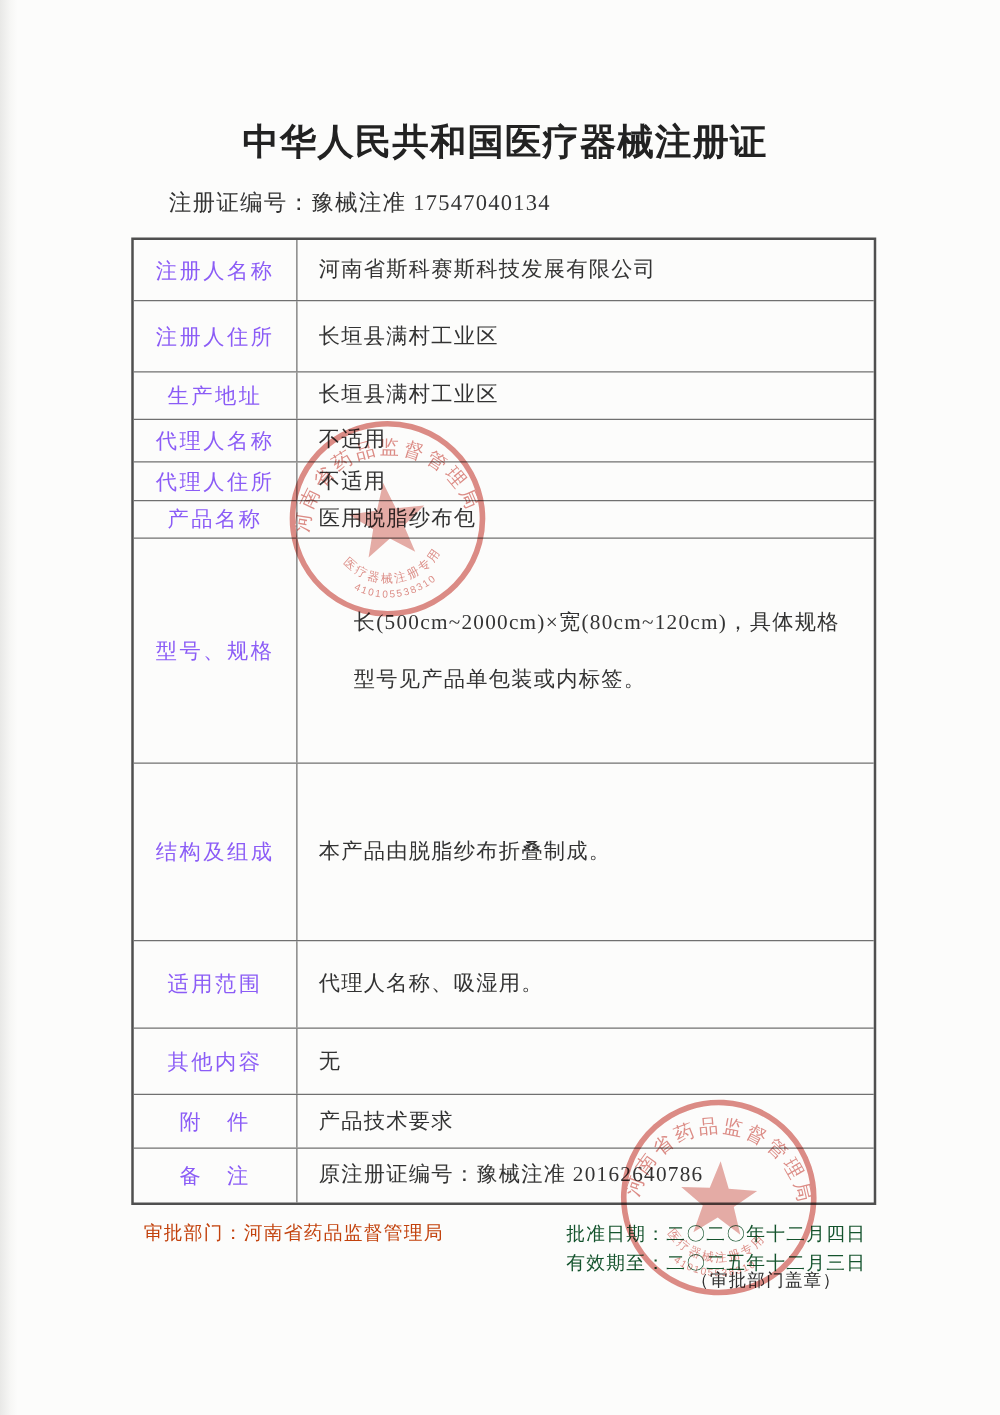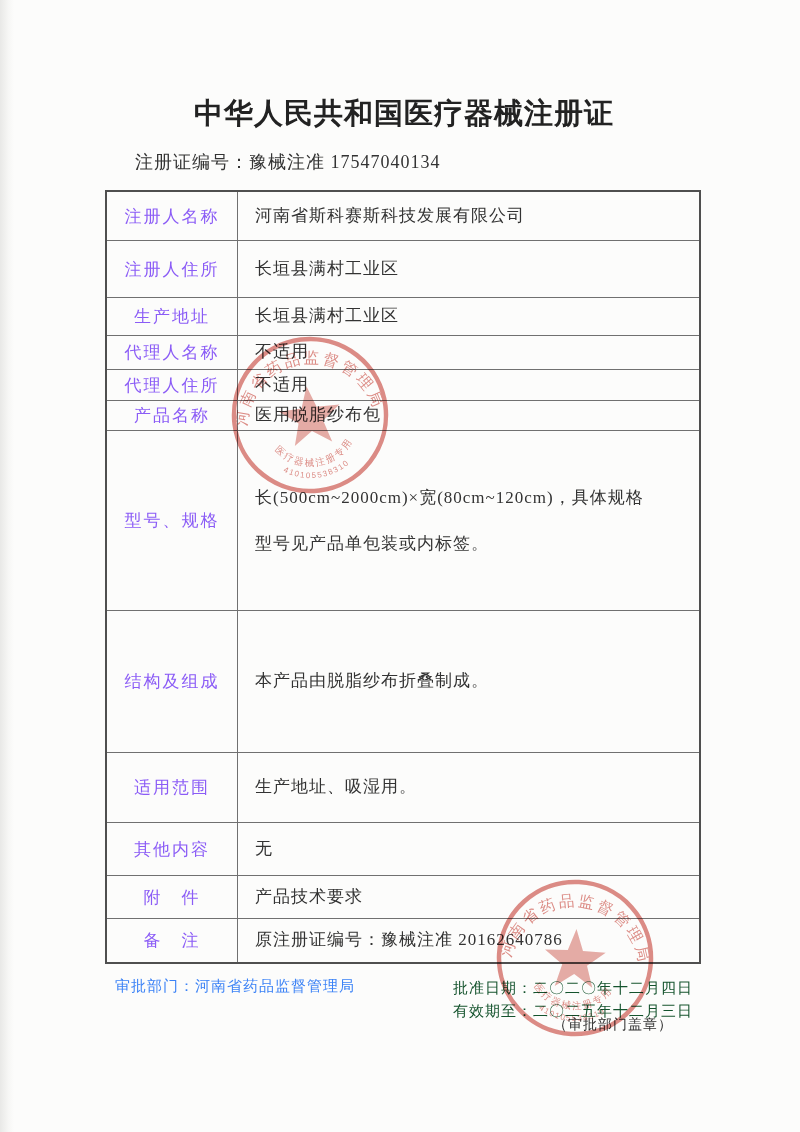--- a/index.html
+++ b/index.html
@@ -40,24 +40,24 @@
     font-size:17px;letter-spacing:2px;color:#8b5cf6;text-align:center;
   }
   .cell-value{
     flex:1;display:flex;align-items:center;box-sizing:border-box;
     padding:4px 14px 4px 17px;font-size:17px;letter-spacing:1px;color:#333;
     line-height:1.55;
   }
   .r1{height:48px}.r2{height:57px}.r3{height:38px}.r4{height:34px}
   .r5{height:31px}.r6{height:30px}.r7{height:180px}.r8{height:142px}
   .r9{height:70px}.r10{height:43px}.r11{height:53px}.r12{height:44px}
-  .r7 .cell-value{line-height:2.65;}
+  .r7 .cell-value{line-height:2.65;justify-content:flex-end;}
   .r7 .cell-value span{display:block;max-width:402px;}
   .footer-left{
-    position:absolute;left:115px;top:977px;font-size:15px;letter-spacing:1px;color:#3b82f6;
+    position:absolute;left:115px;top:977px;font-size:15px;letter-spacing:1px;color:#c2410c;
   }
   .footer-right{
     position:absolute;left:453px;top:977px;font-size:15px;letter-spacing:1px;
     line-height:23px;color:#14532d;
   }
   .seal-note{
     position:absolute;left:553px;top:1016px;font-size:14px;letter-spacing:1px;color:#2f2f2f;
   }
   .seal{
     position:absolute;width:170px;height:170px;color:var(--seal-red);
@@ -108,21 +108,21 @@
     <div class="cell-value">
         <span>长(500cm~2000cm)×宽(80cm~120cm)，具体规格型号见产品单包装或内标签。</span>
       </div>
   </div>
   <div class="t-row r8">
     <div class="cell-label">结构及组成</div>
     <div class="cell-value">本产品由脱脂纱布折叠制成。</div>
   </div>
   <div class="t-row r9">
     <div class="cell-label">适用范围</div>
-    <div class="cell-value">生产地址、吸湿用。</div>
+    <div class="cell-value">代理人名称、吸湿用。</div>
   </div>
   <div class="t-row r11">
     <div class="cell-label">其他内容</div>
     <div class="cell-value">无</div>
   </div>
   <div class="t-row r10">
     <div class="cell-label">附　件</div>
     <div class="cell-value">产品技术要求</div>
   </div>
   <div class="t-row r12">

